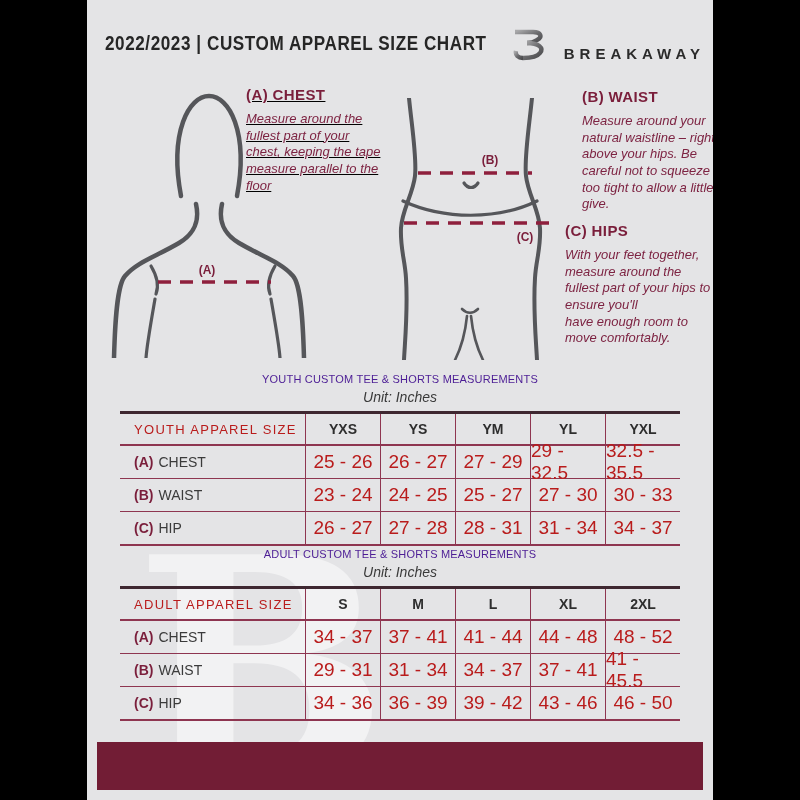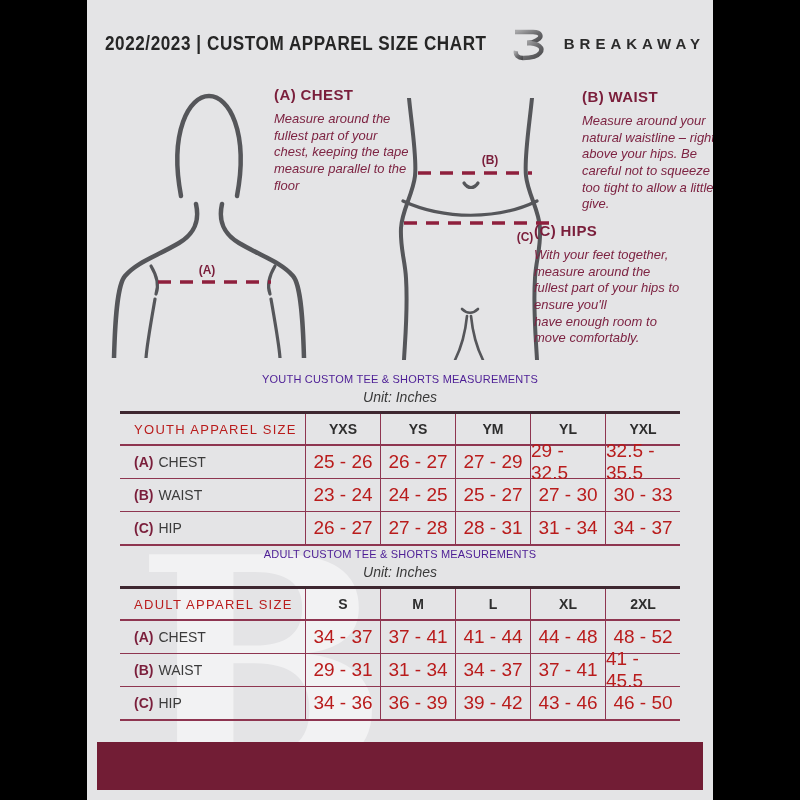--- a/index.html
+++ b/index.html
@@ -6,32 +6,32 @@
   body{width:800px;height:800px;background:#000;font-family:"Liberation Sans",sans-serif;overflow:hidden;}
   .page{position:relative;width:626px;height:800px;margin:0 87px;background:#e4e4e6;overflow:hidden;}
 
   
   .watermark{position:absolute;left:48px;top:518px;font-family:"DejaVu Serif",serif;font-weight:bold;
     font-size:300px;line-height:1;color:rgba(255,255,255,0.5);z-index:0;letter-spacing:0;}
 
   
   .hdr{position:absolute;top:24px;left:0;width:100%;display:flex;align-items:center;justify-content:center;gap:16px;z-index:2;}
   .hdr-title{font-size:18px;font-weight:800;color:#262626;letter-spacing:.6px;transform:scale(.95,1.12);white-space:nowrap;}
-  .brand{display:flex;align-items:center;gap:17px;}
+  .brand{display:flex;align-items:flex-end;gap:17px;}
   .brand-name{font-size:15px;font-weight:800;letter-spacing:5px;color:#2b2b2b;}
 
   
   .guide{position:absolute;top:0;left:0;width:100%;height:368px;z-index:1;}
   .fig{position:absolute;}
   .fig-upper{left:18px;top:82px;}
   .fig-lower{left:305px;top:98px;}
   .guide-block{position:absolute;z-index:2;}
-  .gb-a{left:187px;top:86px;width:140px;}
+  .gb-a{left:159px;top:86px;width:140px;text-decoration:underline;}
   .gb-b{left:495px;top:88px;width:142px;}
-  .gb-c{left:447px;top:222px;width:146px;}
+  .gb-c{left:478px;top:222px;width:146px;}
   .guide-h{font-size:15px;font-weight:800;color:#7a1e3b;letter-spacing:.4px;margin:0 0 8px 0;}
   .guide-p{font-size:13px;font-style:italic;color:#7d2342;line-height:1.28;margin:0;}
 
   
   .section{position:absolute;left:33px;width:560px;z-index:1;}
   .sec-youth{top:370px;}
   .sec-adult{top:545px;}
   .sec-title{text-align:center;font-weight:normal;font-size:11px;color:#4c1d95;letter-spacing:.2px;line-height:18px;margin:0;}
   .sec-unit{text-align:center;font-style:italic;font-size:14px;color:#3a3a3a;line-height:17px;margin:1px 0 5px 0;}
   .tbl{display:grid;grid-template-columns:185px 75px 75px 75px 75px 75px;

